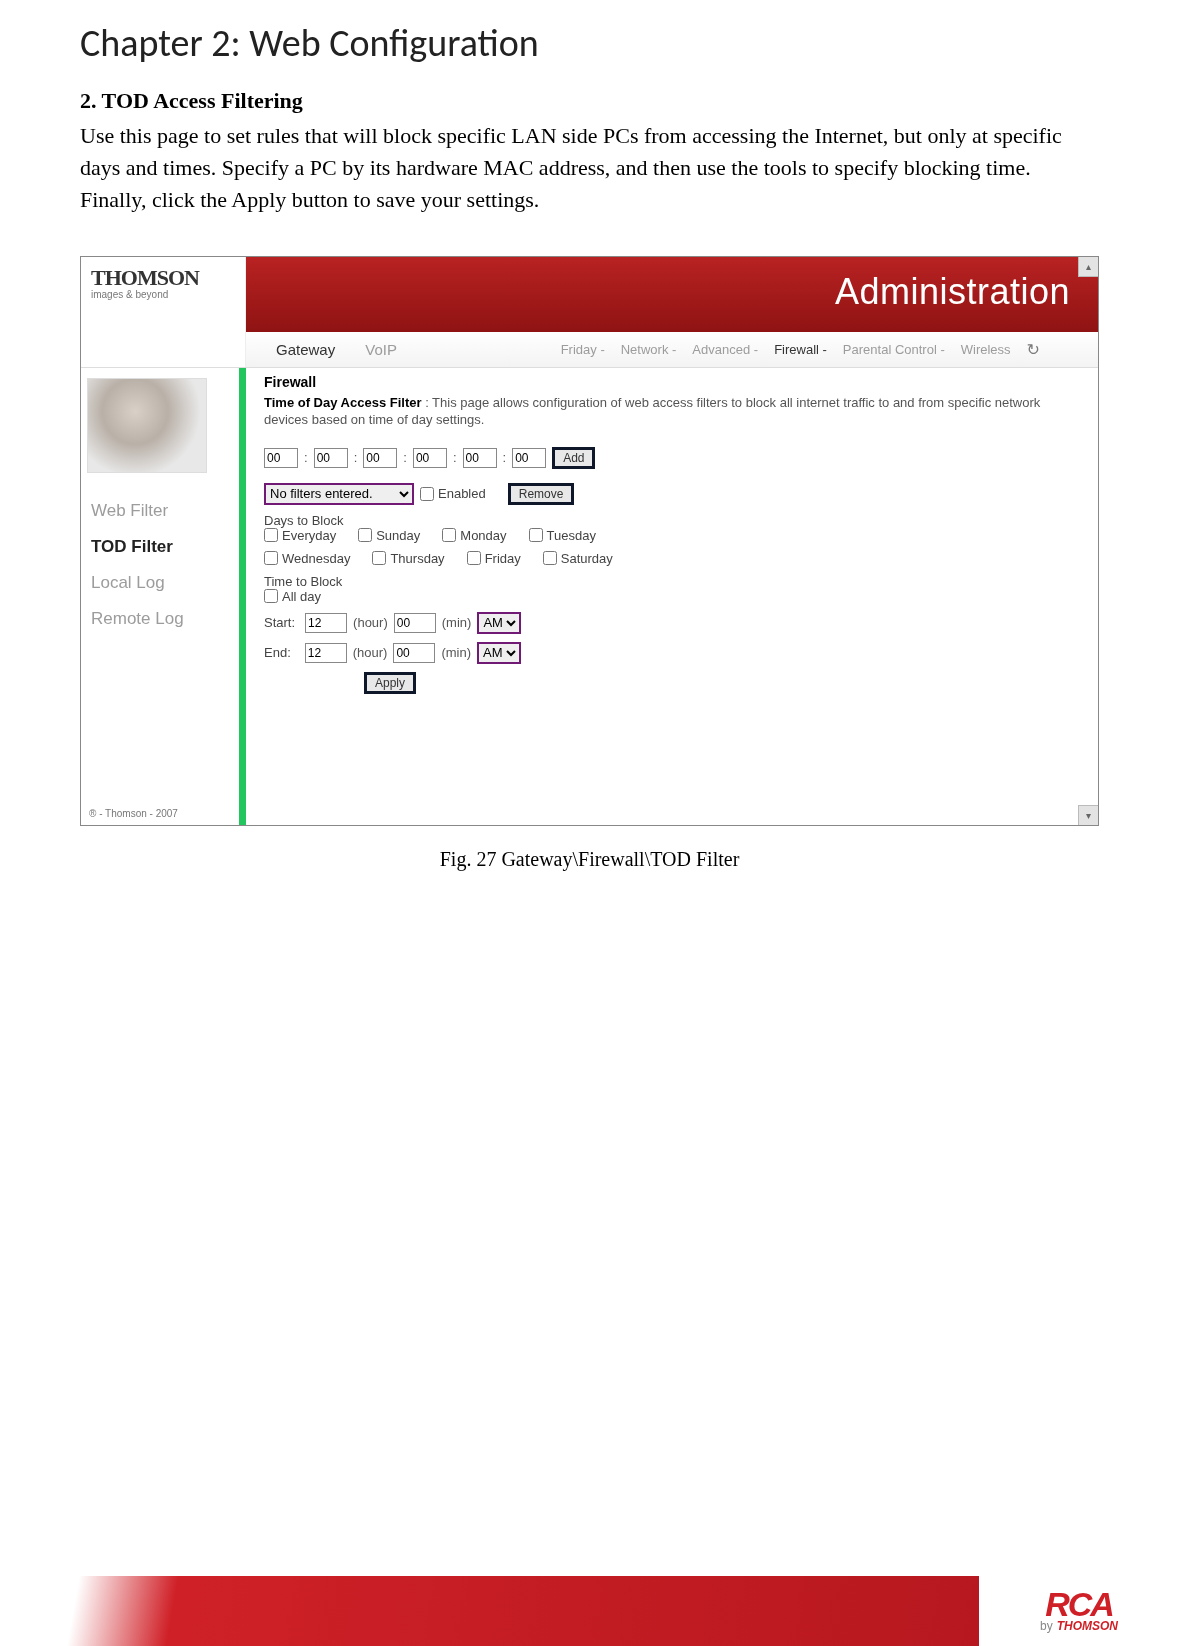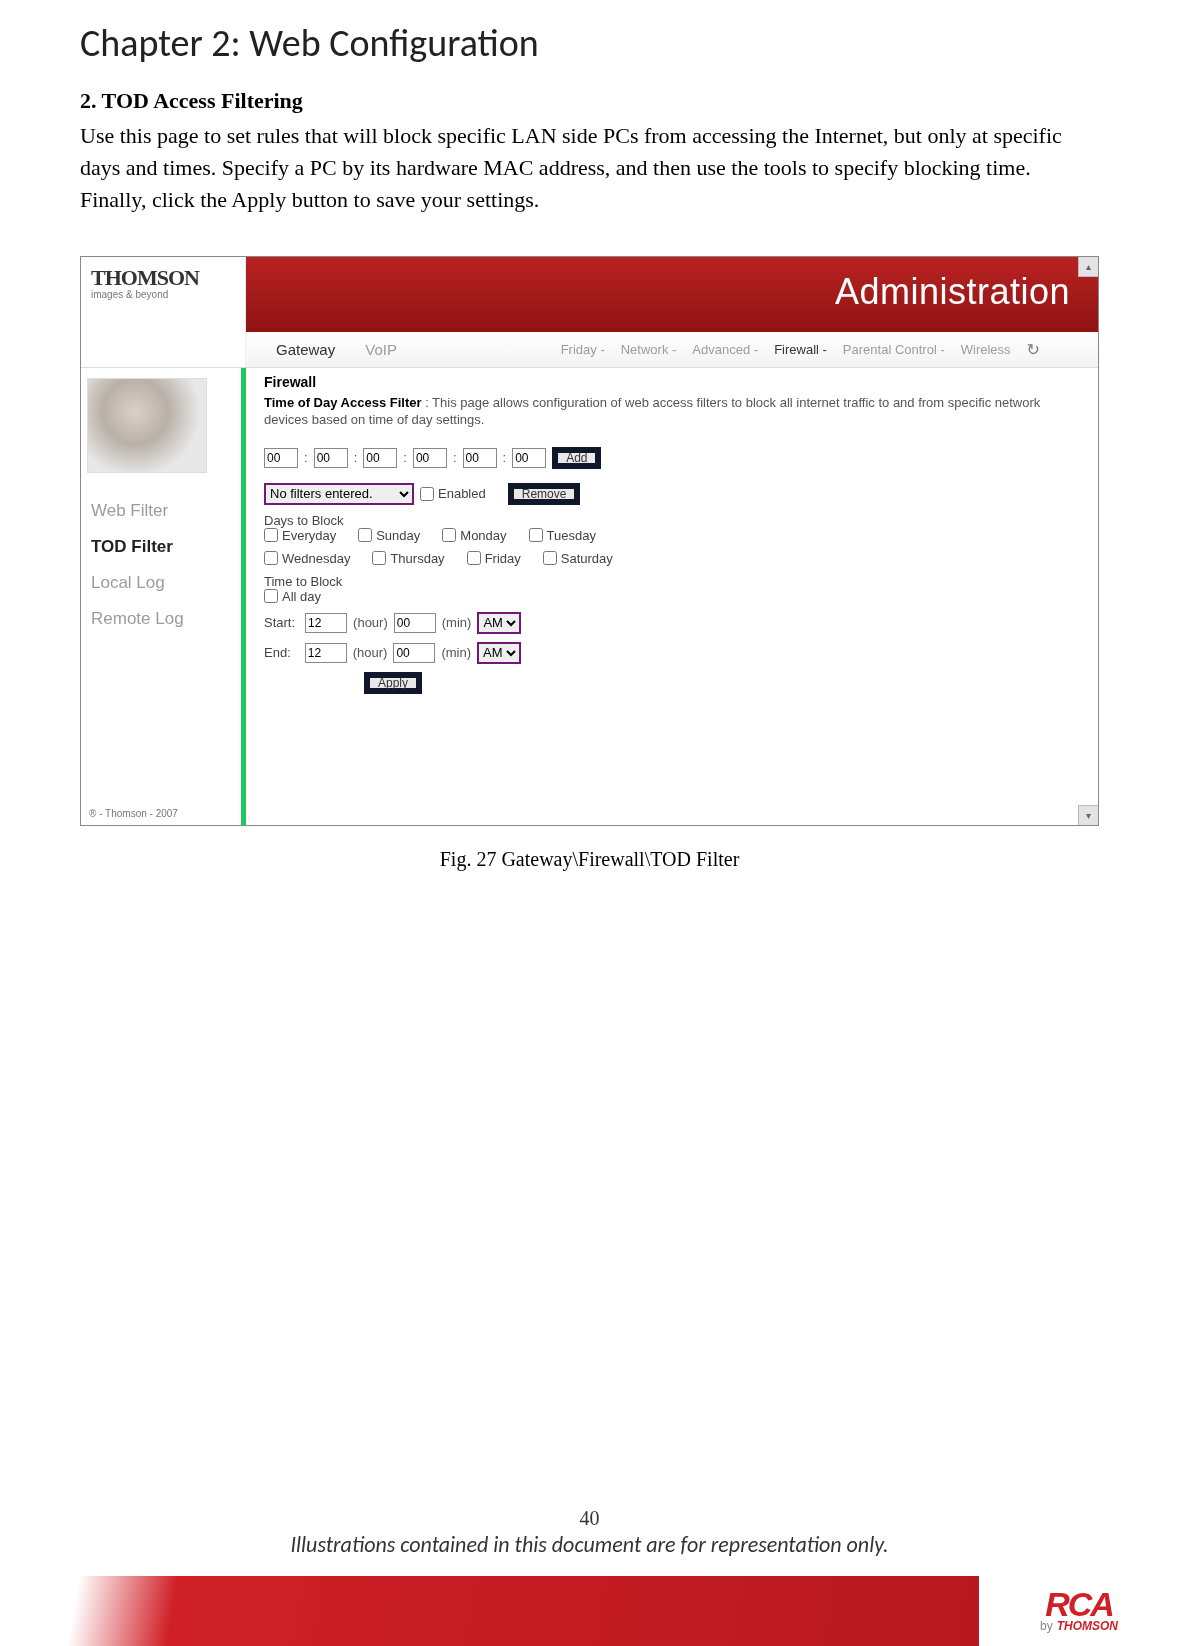--- a/index.html
+++ b/index.html
@@ -117,21 +117,21 @@
     align-items: center;
   }
   .subtab-active { color: #333; }
   .refresh-ic { font-size: 16px; color: #7a7a7a; }
   .shot-body {
     display: flex;
     height: calc(100% - 75px - 36px);
   }
   .side {
     width: 165px;
-    border-right: 5px solid #22c55e;
+    border-right: 7px solid #22c55e;
     padding-top: 10px;
     position: relative;
   }
   .side-img {
     width: 120px; height: 95px; margin: 0 0 20px 6px;
     background: radial-gradient(circle at 40% 35%, #d9d0c7 0%, #b9b0a7 35%, #e8e8e8 70%);
     border: 1px solid #ddd;
   }
   .side-item {
     font-family: Verdana, Arial, sans-serif;
@@ -162,21 +162,21 @@
   }
   input.tiny {
     width: 34px; height: 20px; font-size: 12px; padding: 0 2px;
     border: 1px solid #888; background: #fff; text-align: left;
   }
   select.sel {
     height: 22px; font-size: 13px; border: 2px solid #701a75; background: #efefef;
   }
   .btn {
     height: 22px; font-size: 12px; padding: 0 8px;
-    background: #e8e8e8; border: 6px solid #0f172a; color: #333;
+    background: #e8e8e8; border: 3px solid #0f172a; color: #333;
     display: inline-flex; align-items: center;
   }
   .lbl { font-size: 13px; color: #444; margin-right: 4px; }
   .cb { display:inline-flex; align-items:center; gap:4px; margin-right: 16px; font-size: 13px; color: #444; }
   .cb input { width: 14px; height: 14px; }
   .apply-row { margin-top: 6px; padding-left: 100px; }
 
   .fig-caption {
     text-align: center;
     font-size: 20px;
@@ -378,24 +378,20 @@
           <button class="btn">Apply</button>
         </div>
       </div>
     </div>
   </div>
 
   <div class="fig-caption">Fig. 27 Gateway\Firewall\TOD Filter</div>
 </div>
 
 <div class="page-footer">
-  <div class="pf-text">
-    <span class="pf-num">40</span>
-    <span>Illustrations contained in this document are for representation only.</span>
-  </div>
   <div class="pf-band">
     <div class="pf-red"></div>
     <div class="pf-logo">
       <div class="rca">RCA</div>
       <div class="bythom">
         <span class="by">by</span><span>THOMSON</span>
       </div>
     </div>
   </div>
 </div>

